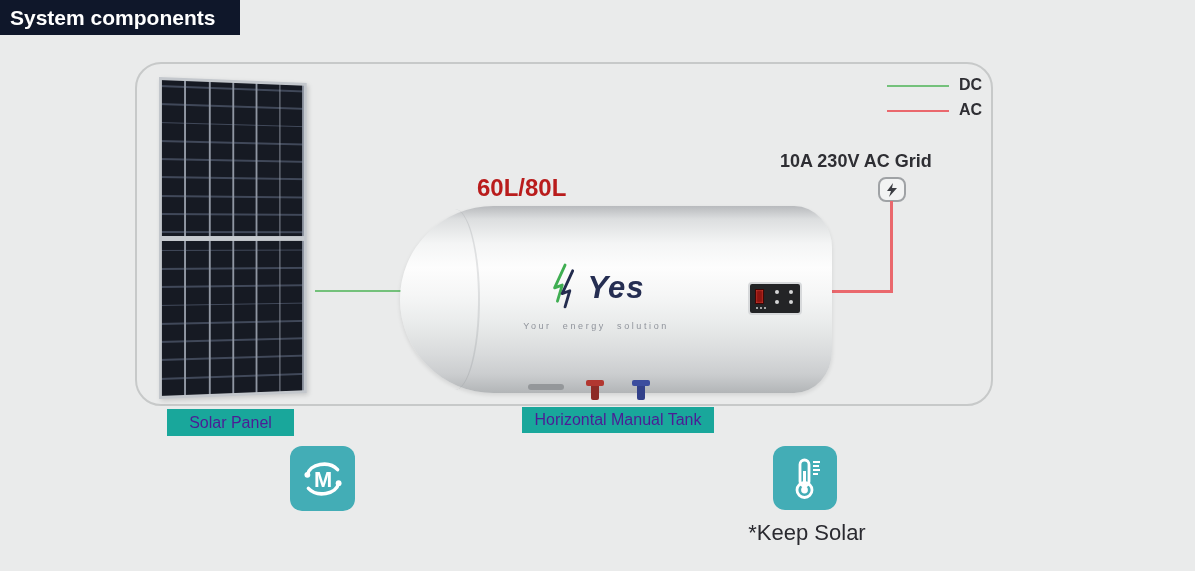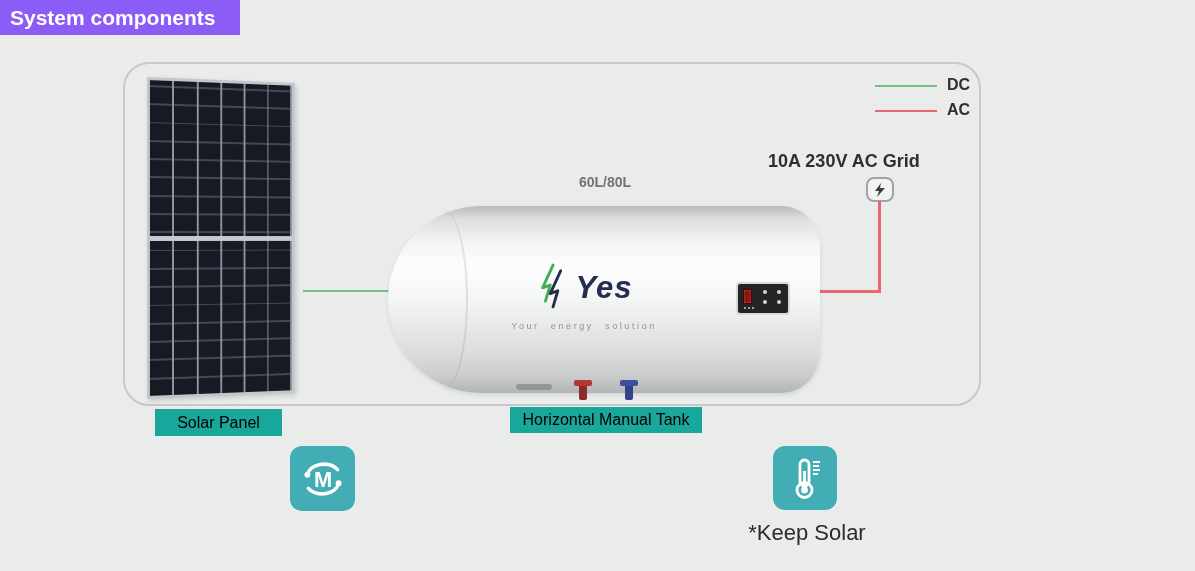--- a/index.html
+++ b/index.html
@@ -1,27 +1,27 @@
 <!DOCTYPE html>
 <html><head>
 <meta charset="utf-8">
 <style>
   html,body{margin:0;padding:0;background:#eaebeb;font-family:"Liberation Sans",sans-serif;}
   .stage{position:relative;width:1195px;height:571px;background:#eaebeb;overflow:hidden;}
 
   
-  .corner-badge{position:absolute;left:0;top:0;width:240px;height:35px;background:#8b5cf6;
+  .corner-badge{position:absolute;left:0;top:0;width:240px;height:35px;background:#0f172a;
     color:#fff;font-size:21px;font-weight:bold;line-height:35px;padding-left:10px;box-sizing:border-box;}
 
   
   .main-title{position:absolute;left:0;top:21px;width:1180px;text-align:center;
     font-size:25px;font-weight:bold;color:#16a29c;letter-spacing:.3px;}
 
   
-  .diagram{position:absolute;left:123px;top:62px;width:858px;height:344px;
+  .diagram{position:absolute;left:135px;top:62px;width:858px;height:344px;
     border:2px solid #c7c9c9;border-radius:26px;box-sizing:border-box;}
 
   
   .panel{position:absolute;left:22px;top:13px;width:158px;height:322px;
     border:3px solid #c3c7cc;box-sizing:border-box;
     background:
       repeating-linear-gradient(90deg, rgba(0,0,0,0) 0 23.5px, #8f96a2 23.5px 25.3px),
       repeating-linear-gradient(0deg, rgba(0,0,0,0) 0 16.5px, #404859 16.5px 18.3px),
       #161a23;
     transform:perspective(1000px) rotateY(14deg);transform-origin:0% 50%;
@@ -42,22 +42,22 @@
   .legend-label.ac{top:37px;}
 
   
   .grid-label{position:absolute;left:643px;top:87px;width:235px;text-align:left;
     font-size:18px;font-weight:bold;color:#2e2e33;}
   .grid-icon{position:absolute;left:741px;top:113px;width:28px;height:25px;background:#f2f3f3;
     border:2px solid #9fa2a5;border-radius:8px;box-sizing:border-box;
     display:flex;align-items:center;justify-content:center;}
 
   
-  .capacity{position:absolute;left:340px;top:110px;width:280px;text-align:center;
-    font-size:14px;font-weight:bold;color:#737373;}
+  .capacity{position:absolute;left:340px;top:110px;width:280px;text-align:left;
+    font-size:24px;font-weight:bold;color:#b91c1c;}
 
   
   .tank{position:absolute;left:263px;top:142px;width:432px;height:187px;
     border-radius:94px 38px 38px 94px / 94px 42px 42px 94px;
     background:linear-gradient(180deg,#b8babd 0%,#dcdedf 7%,#f4f5f5 20%,#fdfdfd 33%,#f5f6f6 48%,#e9ebeb 63%,#dadcdd 78%,#cbcdcf 90%,#b2b5b7 100%);
     box-shadow:0 2px 4px rgba(0,0,0,.10);}
   .tank-seam{position:absolute;left:30px;top:3px;bottom:3px;width:48px;
     border-right:2px solid rgba(110,115,122,.18);
     border-radius:0 50% 50% 0 / 0 50% 50% 0;}
   .logo{position:absolute;left:0;right:40px;top:56px;display:flex;flex-direction:column;align-items:center;}
@@ -79,21 +79,21 @@
   .valve .bar{position:absolute;left:0;top:0;width:18px;height:6px;border-radius:2px;}
   .valve .stem{position:absolute;left:5px;top:6px;width:8px;height:14px;border-radius:0 0 2px 2px;}
   .valve.red{left:186px;}
   .valve.red .bar{background:#b23730;}
   .valve.red .stem{background:#8d2b26;}
   .valve.blue{left:232px;}
   .valve.blue .bar{background:#3c4d9e;}
   .valve.blue .stem{background:#32418a;}
 
   
-  .teal-badge{position:absolute;background:#19a79b;color:#000000;font-size:16px;text-align:center;}
+  .teal-badge{position:absolute;background:#19a79b;color:#4c1d95;font-size:16px;text-align:center;}
   .badge-solar{left:30px;top:345px;width:127px;height:27px;line-height:27px;}
   .badge-tank{left:385px;top:343px;width:192px;height:26px;line-height:26px;}
 
   
   .feature-icon{position:absolute;width:65px;height:65px;background:#43adb6;border-radius:12px;
     display:flex;align-items:center;justify-content:center;}
   .feature-icon.manual{left:290px;top:446px;}
   .feature-icon.warm{left:773px;top:446px;width:64px;height:64px;}
   .feature-label{position:absolute;width:250px;text-align:center;font-size:22px;color:#2a2a30;}
   .feature-label.manual{left:205px;top:521px;}

